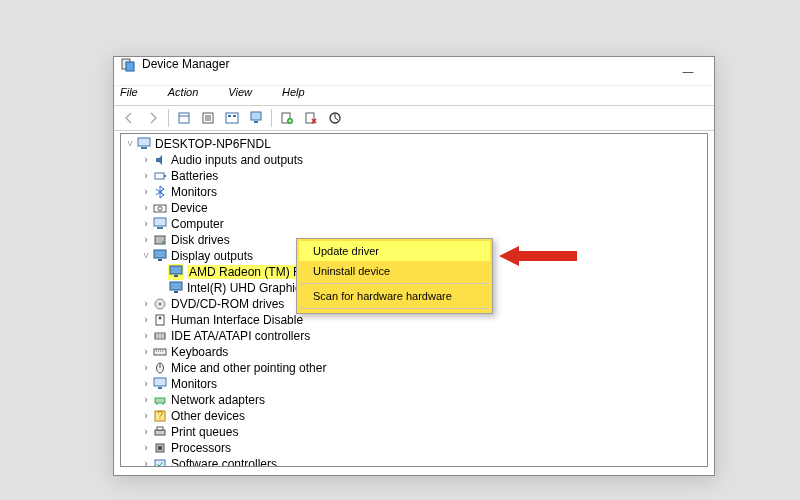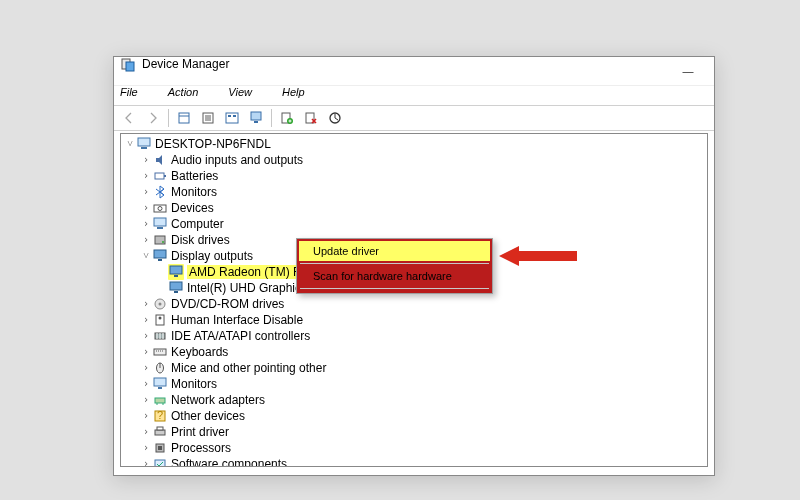--- a/index.html
+++ b/index.html
@@ -17,21 +17,21 @@
   .tb-btn.disabled { opacity: 0.35; }
   .tb-sep { width: 1px; height: 18px; background: #c8c8c8; margin: 0 2px; }
   .tree-area { border: 1px solid #888; margin: 2px 6px 6px 6px; height: calc(100% - 84px); overflow: hidden; background: #fff; position: relative; padding: 2px 0; }
   .row { display: flex; align-items: center; height: 16px; white-space: nowrap; }
   .exp { width: 10px; text-align: center; color: #5a5a5a; font-size: 10px; font-family: Consolas, monospace; line-height: 10px; }
   .ind { display:inline-block; height:1px; }
   .ic { width: 16px; height: 16px; display: inline-flex; align-items: center; justify-content: center; margin: 0 3px 0 1px; }
   .lbl { font-size: 12px; }
   .row.sel .lbl { background: #ffff66; padding: 0 2px; }
   .row.sel .ic { background: #ffff66; border-radius: 1px; }
-  .context { position: absolute; left: 175px; top: 104px; width: 197px; background: #b91c1c; border: 1px solid #a0a0a0; box-shadow: 3px 3px 6px rgba(0,0,0,0.25); z-index: 50; padding: 2px; }
+  .context { position: absolute; left: 175px; top: 104px; width: 197px; background: #fde047; border: 1px solid #a0a0a0; box-shadow: 3px 3px 6px rgba(0,0,0,0.25); z-index: 50; padding: 2px; }
   .context .citem { padding: 4px 14px; font-size: 11px; }
   .context .citem.sep { border-top: 1px solid #c8c8c8; padding: 0; margin: 2px 1px; height: 0; }
   .context .citem.hi { background: #ffff66; }
   .context .citem.bold { font-weight: 600; }
   .arrow-ann { position: absolute; left: 378px; top: 110px; z-index: 60; }
   svg { display: block; }
 </style>
 </head>
 <body>
 
@@ -167,21 +167,21 @@
         </div>
         <div class="row">
           <span class="ind" style="width:20px"></span>
           <span class="exp">›</span>
           <span class="ic">
             <svg width="14" height="14">
               <rect x="1" y="4" width="12" height="7" fill="none" stroke="#555"></rect>
               <circle cx="7" cy="7.5" r="2" fill="none" stroke="#555"></circle>
             </svg>
           </span>
-          <span class="lbl">Devices</span>
+          <span class="lbl">Device</span>
         </div>
         <div class="row">
           <span class="ind" style="width:20px"></span>
           <span class="exp">›</span>
           <span class="ic">
             <svg width="14" height="14">
               <rect x="1" y="1" width="12" height="8" fill="#cfe6fb" stroke="#4577aa"></rect>
               <rect x="4" y="10" width="6" height="2" fill="#4577aa"></rect>
             </svg>
           </span>
@@ -325,21 +325,21 @@
         </div>
         <div class="row">
           <span class="ind" style="width:20px"></span>
           <span class="exp">›</span>
           <span class="ic">
             <svg width="14" height="14">
               <rect x="2" y="5" width="10" height="5" fill="#ccc" stroke="#555"></rect>
               <rect x="4" y="2" width="6" height="3" fill="#fff" stroke="#555"></rect>
             </svg>
           </span>
-          <span class="lbl">Print driver</span>
+          <span class="lbl">Print queues</span>
         </div>
         <div class="row">
           <span class="ind" style="width:20px"></span>
           <span class="exp">›</span>
           <span class="ic">
             <svg width="14" height="14">
               <rect x="3" y="3" width="8" height="8" fill="#bbb" stroke="#555"></rect>
               <rect x="5" y="5" width="4" height="4" fill="#555"></rect>
             </svg>
           </span>
@@ -347,26 +347,27 @@
         </div>
         <div class="row">
           <span class="ind" style="width:20px"></span>
           <span class="exp">›</span>
           <span class="ic">
             <svg width="14" height="14">
               <rect x="2" y="3" width="10" height="8" fill="#ddeeff" stroke="#4577aa"></rect>
               <path d="M4 7l2 2 4-4" stroke="#2a7" fill="none"></path>
             </svg>
           </span>
-          <span class="lbl">Software components</span>
+          <span class="lbl">Software controllers</span>
         </div>
       </div>
 
     <div class="context">
       <div class="citem hi">Update driver</div>
+      <div class="citem">Uninstall device</div>
       <div class="citem sep"></div>
       <div class="citem">Scan for hardware hardware</div>
       <div class="citem sep"></div>
     </div>
 
     <div class="arrow-ann">
       <svg width="80" height="24" viewBox="0 0 80 24">
         <polygon points="0,12 20,2 20,7 78,7 78,17 20,17 20,22" fill="#d92a1c"></polygon>
       </svg>
     </div>

